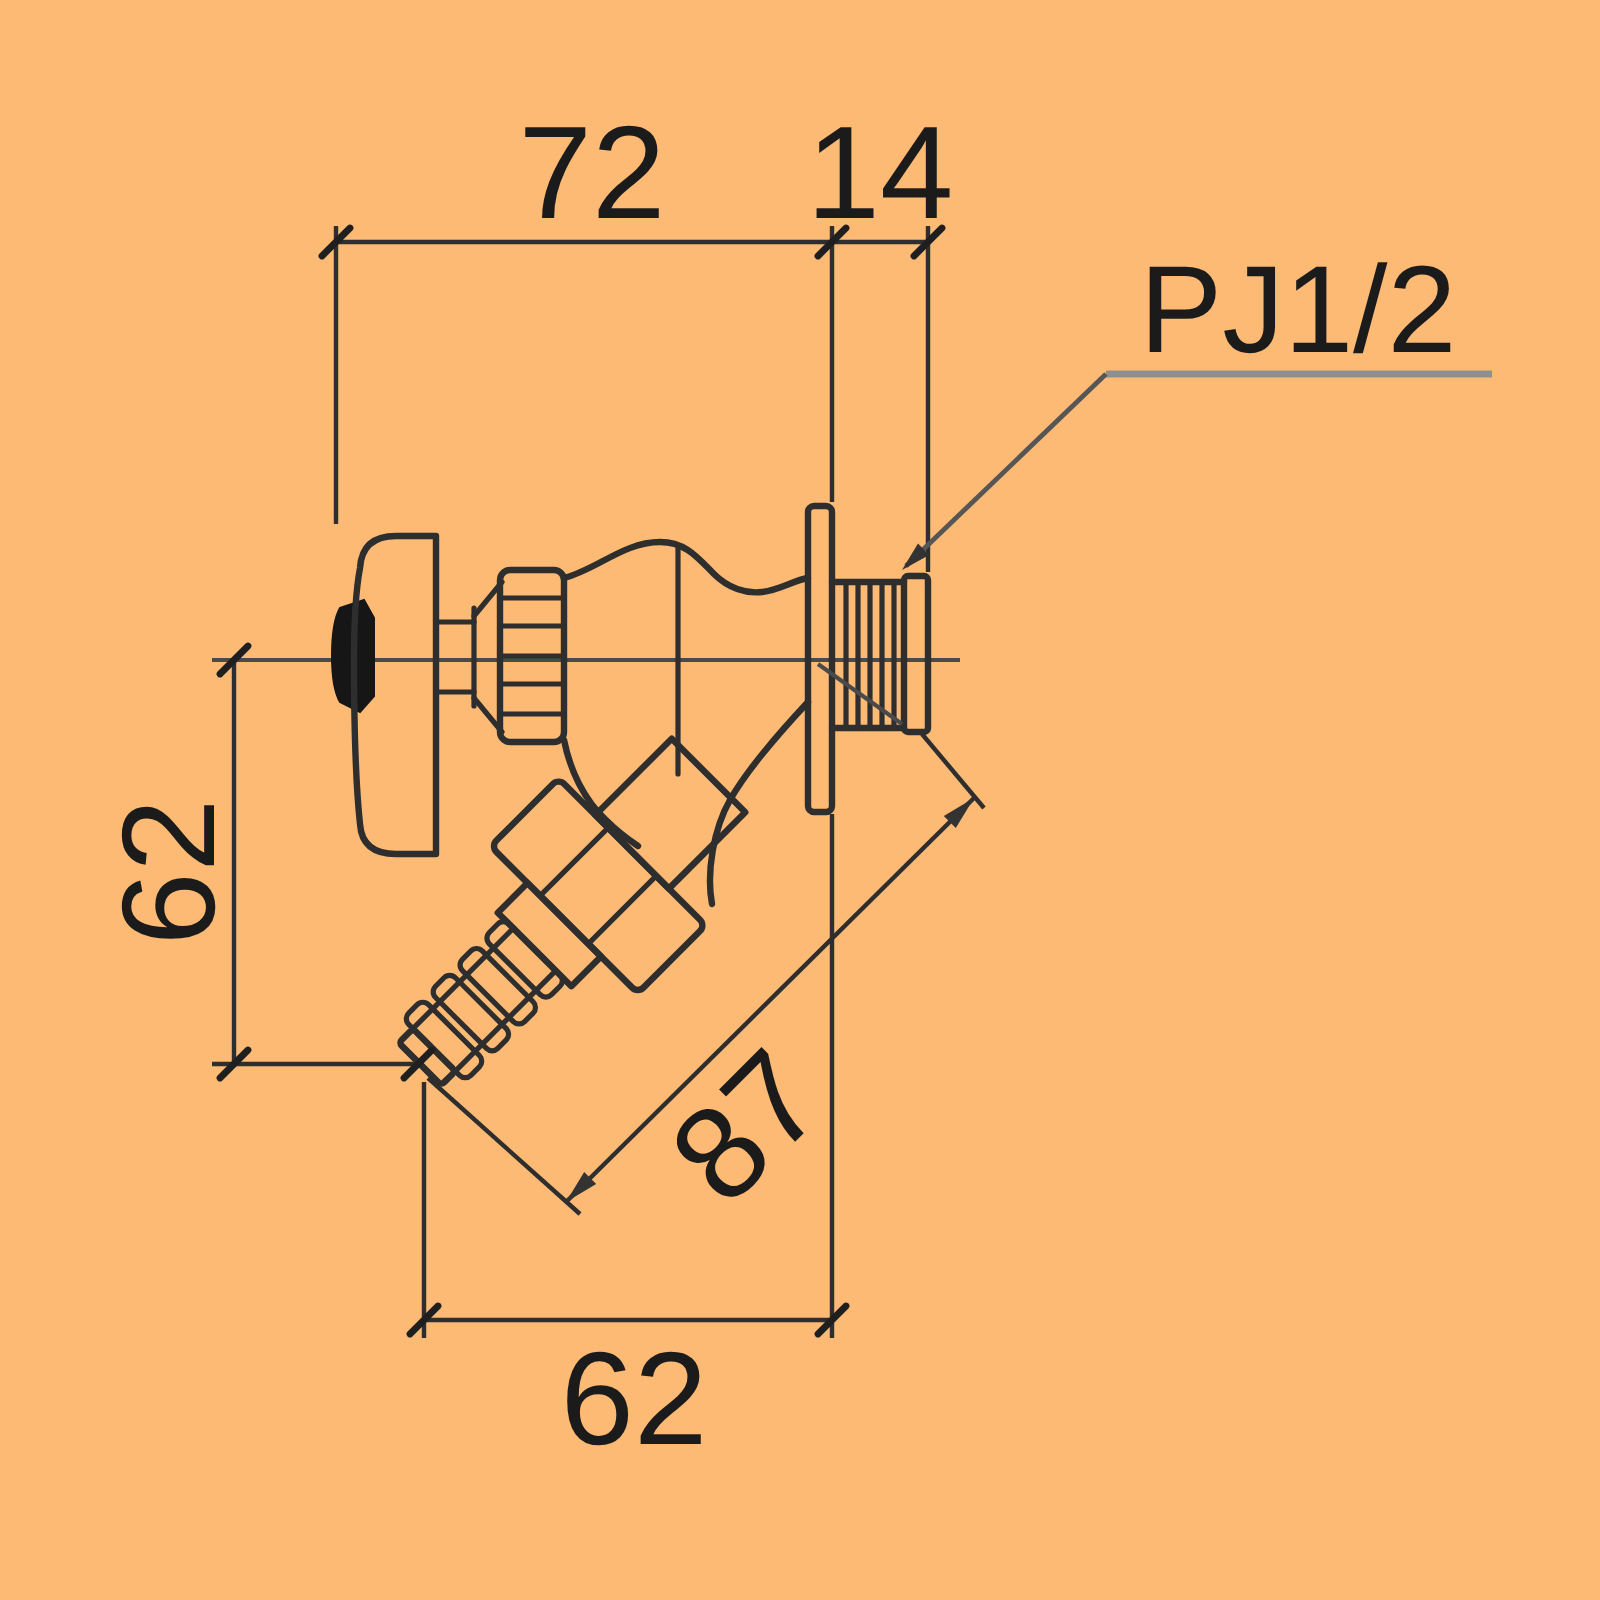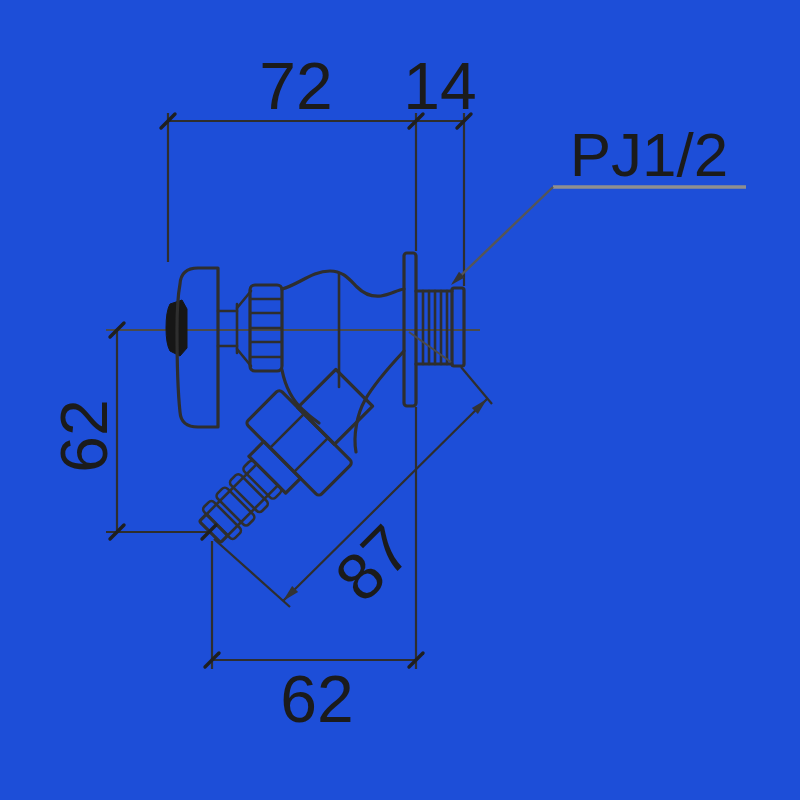--- a/index.html
+++ b/index.html
@@ -1,16 +1,16 @@
 <!DOCTYPE html>
 <html><head>
 <meta charset="utf-8">
 <style>
   html,body{margin:0;padding:0;background:#ffffff;}
-  .stage{position:relative;width:800px;height:800px;background:#1d4ed8;overflow:hidden;}
+  .stage{position:relative;width:800px;height:800px;background:#fdba74;overflow:hidden;}
   svg{display:block;}
   .obj   {stroke:#2e2e2e;stroke-width:3.2;fill:none;stroke-linecap:round;stroke-linejoin:round;}
   .obj2  {stroke:#2e2e2e;stroke-width:2.6;fill:none;stroke-linecap:round;}
   .thin  {stroke:#4a4a4a;stroke-width:2;fill:none;}
   .dim   {stroke:#2e2e2e;stroke-width:2.2;fill:none;}
   .tick  {stroke:#1f1f1f;stroke-width:3.4;fill:none;stroke-linecap:round;}
   .lt    {stroke:#8f8f8f;stroke-width:3.4;fill:none;}
   .leader{stroke:#565656;stroke-width:2.4;fill:none;}
   .arrow {fill:#333333;stroke:none;}
   .capfill{fill:#161616;stroke:#161616;stroke-width:1;}

